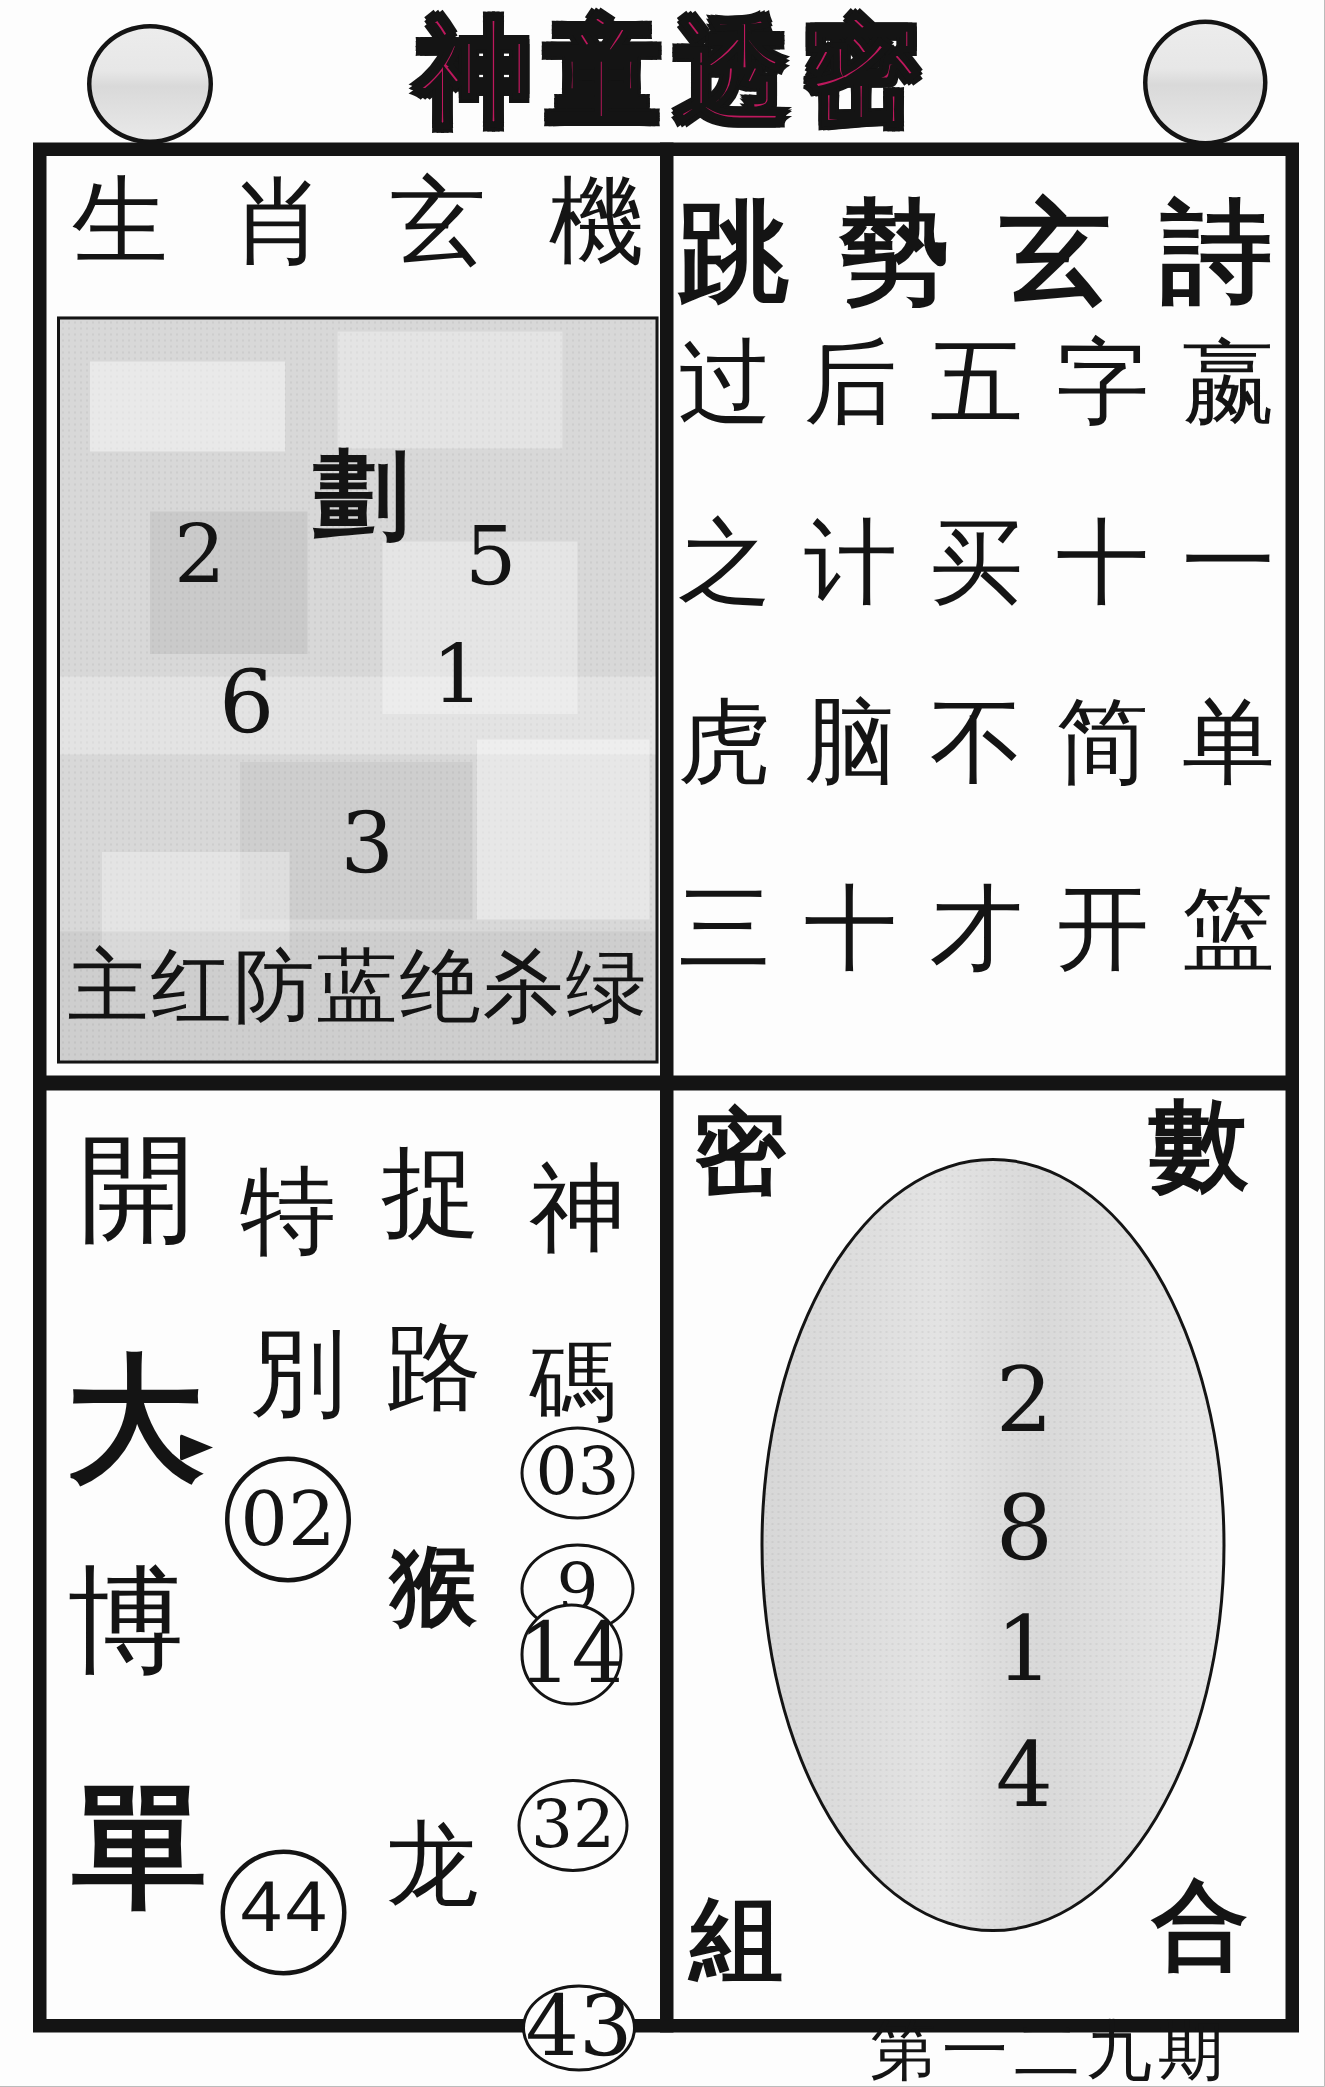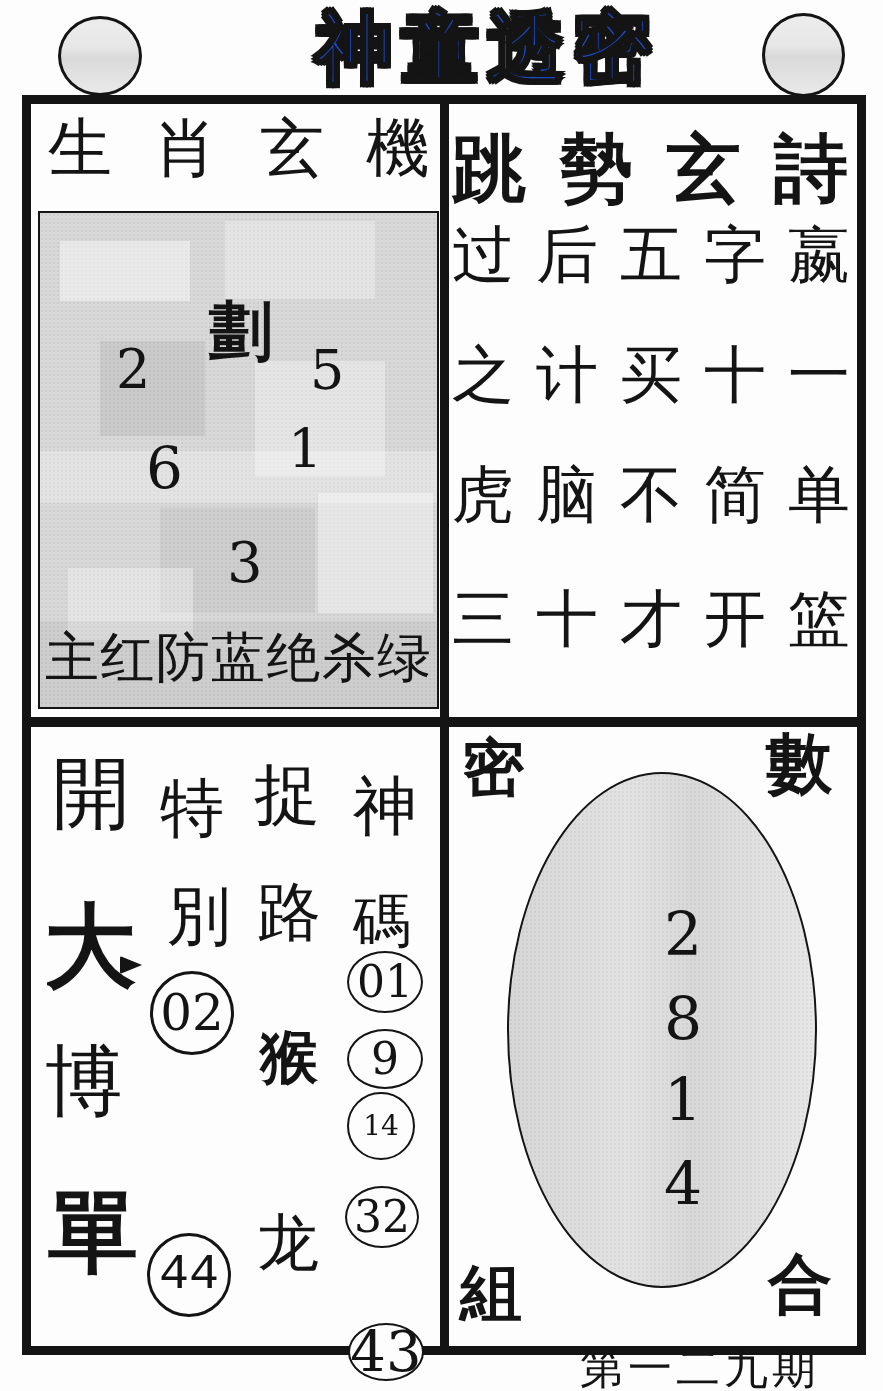--- a/index.html
+++ b/index.html
@@ -9,22 +9,22 @@
     font-family:"DejaVu Serif","Liberation Serif",serif;
     color:#141414;
   }
   
   .top-circle{position:absolute;border:3px solid #141414;border-radius:50%;
     background:linear-gradient(180deg,#ececec 0%,#e7e7e7 38%,#d9d9d9 52%,#e9e9e9 100%);}
   .top-circle.left{left:58px;top:16px;width:78px;height:74px;}
   .top-circle.right{left:762px;top:13px;width:77px;height:78px;}
   .main-title{
     position:absolute;left:240px;top:8px;width:420px;margin:0;
-    font-size:76px;font-weight:bold;line-height:1.05;text-align:right;
-    letter-spacing:10px;color:#1d4ed8;
+    font-size:76px;font-weight:bold;line-height:1.05;text-align:center;
+    letter-spacing:10px;color:#be185d;
     -webkit-text-stroke:2px #141414;
     text-shadow:-3px -3px 0 #141414,3px -3px 0 #141414,-3px 3px 0 #141414,3px 3px 0 #141414,
                 -3px 0 0 #141414,3px 0 0 #141414,0 -3px 0 #141414,0 3px 0 #141414;
   }
   
   .frame{position:absolute;left:22px;top:95px;width:844px;height:1260px;
     border:9px solid #141414;box-sizing:border-box;}
   .divider-v{position:absolute;left:440px;top:95px;width:9px;height:1260px;background:#141414;}
   .divider-h{position:absolute;left:22px;top:717px;width:844px;height:10px;background:#141414;}
   
@@ -76,21 +76,21 @@
   .code1{left:353px;top:774px;font-size:64px;}
   .code2{left:353px;top:892px;font-size:58px;}
   .num-circle{position:absolute;border:3px solid #141414;border-radius:50%;
     display:flex;align-items:center;justify-content:center;
     line-height:1;box-sizing:border-box;background:#fdfdfd;}
   .c02{left:150px;top:971px; width:84px;height:84px;font-size:50px;}
   .c17{left:147px;top:1104px;width:82px;height:82px;font-size:50px;}
   .c44{left:147px;top:1233px;width:84px;height:84px;font-size:50px;font-family:Liberation Mono, monospace;}
   .c03{left:347px;top:951px; width:76px;height:62px;font-size:44px;border-width:2.5px;}
   .c11{left:347px;top:1029px;width:76px;height:60px;font-size:44px;border-width:2.5px;}
-  .c14{left:347px;top:1092px;width:68px;height:68px;font-size:28px;border-width:2.5px;}
+  .c14{left:347px;top:1069px;width:68px;height:68px;font-size:56px;border-width:2.5px;}
   .c25{left:345px;top:1186px;width:74px;height:62px;font-size:44px;border-width:2.5px;}
   .c43{left:348px;top:1323px;width:76px;height:58px;font-size:56px;border-width:2.5px;}
   .artifact-triangle{position:absolute;left:120px;top:956px;width:0;height:0;
     border-top:9px solid transparent;border-bottom:9px solid transparent;
     border-left:22px solid #141414;border-radius:2px;}
   
   .corner{position:absolute;line-height:1;font-weight:900;
     font-family:"DejaVu Sans","Liberation Sans",sans-serif;}
   .ctl{left:462px;top:737px; font-size:62px;}
   .ctr{left:766px;top:731px; font-size:66px;}
@@ -199,21 +199,21 @@
   <div class="ch catch1">捉</div>
   <div class="ch catch2">路</div>
   <div class="ch zo1">猴</div>
   <div class="ch zo2">龙</div>
   <div class="ch code1">神</div>
   <div class="ch code2">碼</div>
   <div class="artifact-triangle"></div>
 
   <div class="num-circle c02">02</div>
   <div class="num-circle c44">44</div>
-  <div class="num-circle c03">01</div>
+  <div class="num-circle c03">03</div>
   <div class="num-circle c11">9</div>
   <div class="num-circle c14">14</div>
   <div class="num-circle c25">32</div>
   <div class="num-circle c43">43</div>
 
   <div class="corner ctl">密</div>
   <div class="corner ctr">數</div>
   <div class="corner cbl">組</div>
   <div class="corner cbr">合</div>
   <div class="ellipse">

